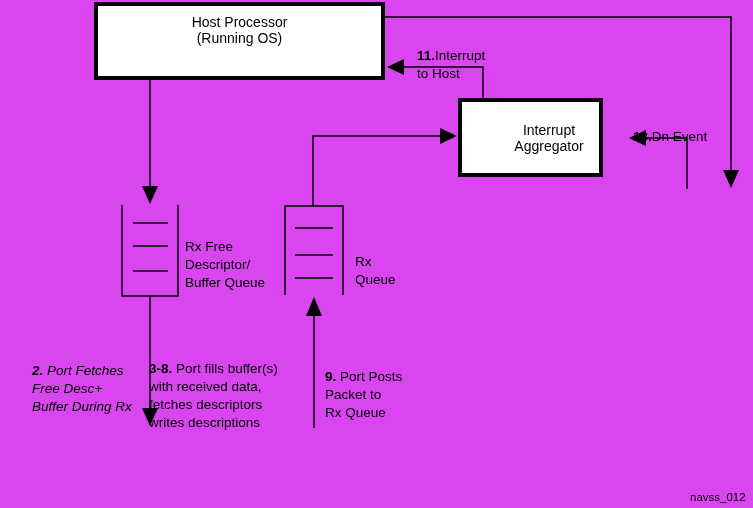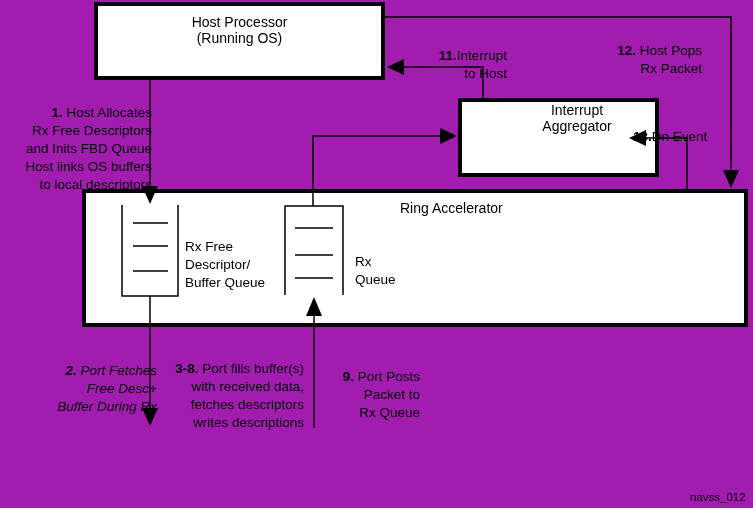--- a/index.html
+++ b/index.html
@@ -4,40 +4,40 @@
 <style>
   html, body {
     margin: 0;
     padding: 0;
     background: #ffffff;
   }
   #canvas {
     position: relative;
     width: 753px;
     height: 508px;
-    background: #a21caf;
+    background: #d946ef;
     font-family: "Liberation Sans", sans-serif;
     color: #000000;
     overflow: hidden;
   }
   .box {
     position: absolute;
     border: 4px solid #000000;
     background: #ffffff;
     box-sizing: border-box;
     display: flex;
     flex-direction: column;
     align-items: center;
     font-size: 14px;
     line-height: 16px;
     text-align: center;
     white-space: pre-line;
   }
   #host-box    { left: 94px;  top: 2px;   width: 291px; height: 78px;  justify-content: flex-start; padding-top: 8px; }
-  #ia-box      { left: 458px; top: 98px;  width: 201px; height: 79px;  justify-content: flex-start; padding-left: 37px; }
+  #ia-box      { left: 458px; top: 98px;  width: 145px; height: 79px;  justify-content: center; padding-left: 37px; }
   #ring-box    { left: 82px;  top: 189px; width: 666px; height: 138px; }
   #rxport-box  { left: 101px; top: 428px; width: 289px; height: 67px;  justify-content: center; }
   #ring-label {
     position: absolute;
     left: 314px;
     top: 7px;
     font-size: 14px;
     white-space: nowrap;
   }
   svg.overlay {
@@ -46,21 +46,20 @@
     top: 0;
     pointer-events: none;
   }
   .ln { fill: none; stroke: #000000; stroke-width: 1.5; }
   .ah { fill: #000000; stroke: none; }
   .ann {
     position: absolute;
     font-size: 13.5px;
     line-height: 18px;
     white-space: pre-line;
-    text-align: right;
   }
   .ann b { font-weight: bold; }
   .qlabel {
     position: absolute;
     font-size: 13.5px;
     line-height: 18px;
     white-space: pre-line;
   }
   #watermark {
     position: absolute;
@@ -78,23 +77,20 @@
   <div class="box" id="host-box">
     <span>Host Processor
 (Running OS)</span>
   </div>
 
   <div class="box" id="ia-box">
     <span>Interrupt
 Aggregator</span>
   </div>
 
-  <div class="box" id="ring-box">
-    <span id="ring-label">Ring Accelerator</span>
-  </div>
 
 
   <svg class="overlay" width="753" height="508" viewBox="0 0 753 508">
 
     <path class="ln" d="M150,80 V188"></path>
     <polygon class="ah" points="142,186 158,186 150,204"></polygon>
 
     <path class="ln" d="M150,296 V410"></path>
     <polygon class="ah" points="142,408 158,408 150,426"></polygon>
 
@@ -123,27 +119,20 @@
   <div class="qlabel" style="left:355px; top:235px;">
     <span>Rx
 Queue</span>
   </div>
   <div class="qlabel" style="left:185px; top:220px;">
     <span>Rx Free
 Descriptor/
 Buffer Queue</span>
   </div>
 
-  <div class="ann" style="left:2px; top:86px; width:150px;">
-    <b>1.</b><span> Host Allocates
-Rx Free Descriptors
-and Inits FBD Queue
-Host links OS buffers
-to local descriptors</span>
-  </div>
 
   <div class="ann" style="left:32px; top:344px; width:125px;font-style:italic;">
     <b>2.</b><span> Port Fetches
 Free Desc+
 Buffer During Rx</span>
   </div>
 
   <div class="ann" style="left:149px; top:342px; width:155px;">
     <b>3-8.</b><span> Port fills buffer(s)
 with received data,
@@ -156,24 +145,20 @@
 Packet to
 Rx Queue</span>
   </div>
 
 
   <div class="ann" style="left:417px; top:29px; width:90px;">
     <b>11.</b><span>Interrupt
 to Host</span>
   </div>
 
-  <div class="ann" style="left:577px; top:24px; width:125px;">
-    <b>12.</b><span> Host Pops
-Rx Packet</span>
-  </div>
 
   <div class="ann" style="left:633px; top:110px;">
     <b>13.</b><span>Dn Event</span>
   </div>
 
   <div id="watermark">navss_012</div>
 
 </div>
 
 </body></html>

